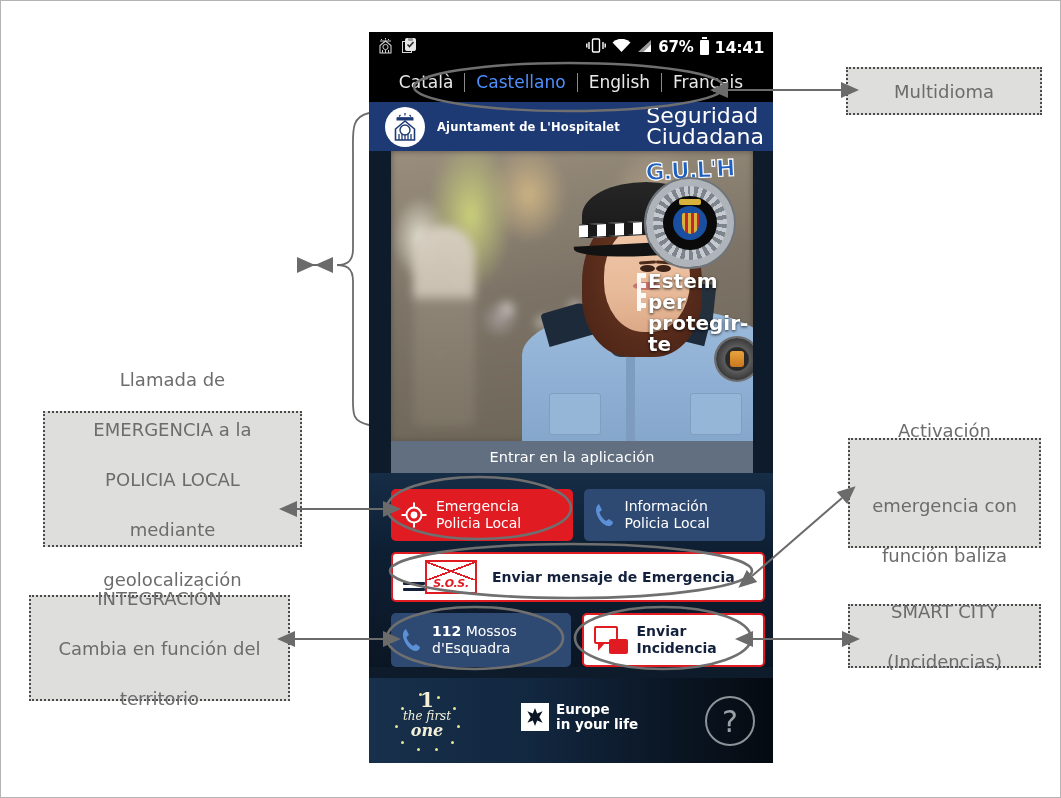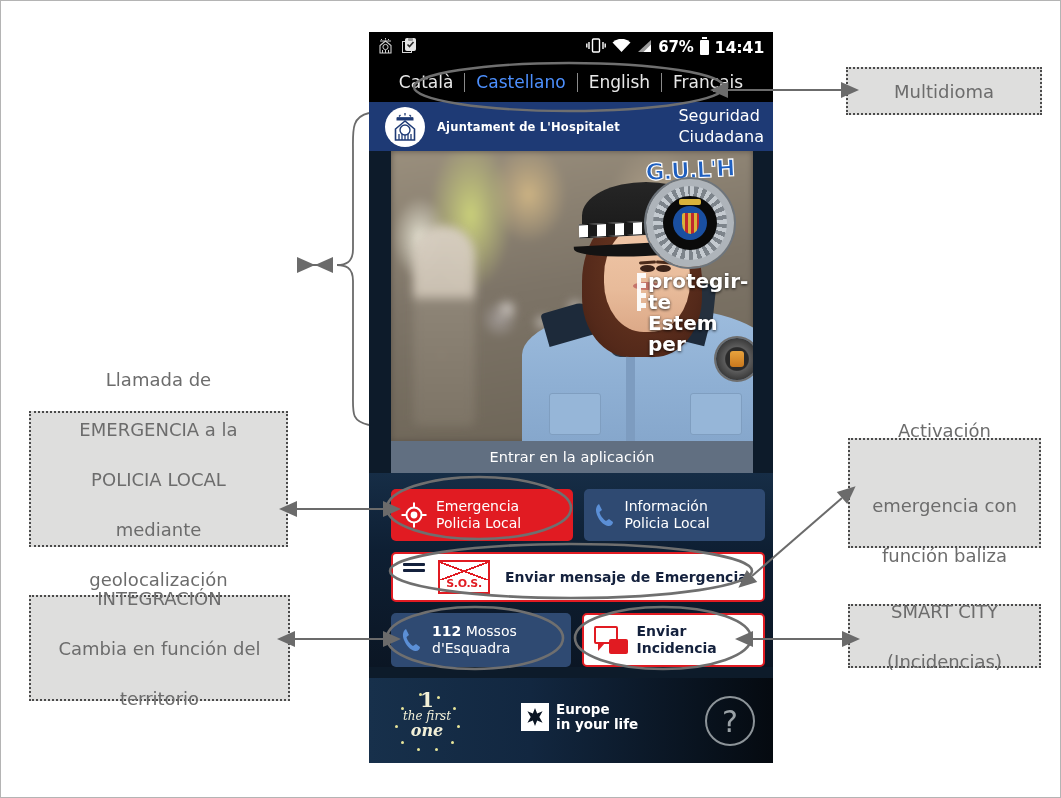--- a/index.html
+++ b/index.html
@@ -73,21 +73,21 @@
     background: #ffffff; position: relative; flex: 0 0 auto;
     display: flex; align-items: center; justify-content: center;
   }
   .crest svg { display: block; }
   .appheader .town {
     color: #ffffff; font-size: 11.5px; font-weight: bold;
     margin-left: 12px; letter-spacing: 0.2px;
   }
   .appheader .section {
     position: absolute; right: 9px; top: 3px;
-    color: #ffffff; font-size: 16px; line-height: 21px;
+    color: #ffffff; font-size: 22px; line-height: 21px;
     text-align: left;
   }
 
   
   .hero {
     position: relative; height: 290px;
     margin: 0 20px 0 22px;
     overflow: hidden;
     background: #5b5248;
   }
@@ -314,21 +314,21 @@
   .btn-inc  { background: #ffffff; color: #14213d; border: 2px solid #e11b22; }
   .btn-label { font-size: 14px; line-height: 17px; }
   .btn-label.bold { font-weight: bold; }
   .num112 { font-weight: bold; }
 
   .ic-target {
     width: 26px; height: 26px; flex: 0 0 auto; position: relative;
   }
   .ic-phone { width: 22px; height: 26px; flex: 0 0 auto; color: #5b8fd6; }
   .ic-phone svg { display: block; }
-  .ic-sos { display: flex; align-items: flex-start; gap: 13px; flex: 0 0 auto; }
+  .ic-sos { display: flex; align-items: flex-end; gap: 0; flex: 0 0 auto; font-style: italic; }
   .sos-lines { width: 22px; }
   .sos-lines div { height: 3px; background: #14213d; margin: 3px 0; border-radius: 1px; }
   .sos-env {
     width: 52px; height: 34px; border: 2px solid #e11b22; background: #fff;
     position: relative; display: flex; align-items: flex-end; justify-content: center;
   }
   .sos-env::before {
     content: ""; position: absolute; top: 0; left: 0; right: 0; height: 18px;
     background: linear-gradient(to bottom right, transparent 48%, #e11b22 48%, #e11b22 53%, transparent 53%),
                 linear-gradient(to bottom left, transparent 48%, #e11b22 48%, #e11b22 53%, transparent 53%);
@@ -514,22 +514,22 @@
       <div class="gulh">
         <div class="gulh-title">G.U.L'H</div>
         <div class="gulh-disc">
           <div class="gulh-inner">
             <div class="gulh-shield"></div>
           </div>
           <div class="gulh-crownbar"></div>
         </div>
         <div class="gulh-slogan">
           <span class="gulh-checks"></span>
+          <div>Estem per</div>
           <div>protegir-te</div>
-          <div>Estem per</div>
         </div>
       </div>
     </div>
 
     <div class="enterstrip">Entrar en la aplicación</div>
 
     <div class="panel">
       <div class="row">
         <div class="btn btn-emerg">
           <span class="ic-target">
@@ -624,21 +624,21 @@
       </div>
       <div class="fhelp">?</div>
     </div>
   </div>
 
   <div class="ann" style="left:845px; top:66px; width:196px; height:48px;">
     <span>Multidioma</span>
   </div>
 
 
-  <div class="ann" style="left:28px; top:410px; width:259px; height:136px;">
+  <div class="ann" style="left:42px; top:410px; width:259px; height:136px;">
     <span>
       <span>Llamada de</span><br>
       <span>EMERGENCIA a la</span><br>
       <span>POLICIA LOCAL</span><br>
       <span>mediante</span><br>
       <span>geolocalización</span>
     </span>
   </div>
 
   <div class="ann" style="left:847px; top:437px; width:193px; height:110px;">

